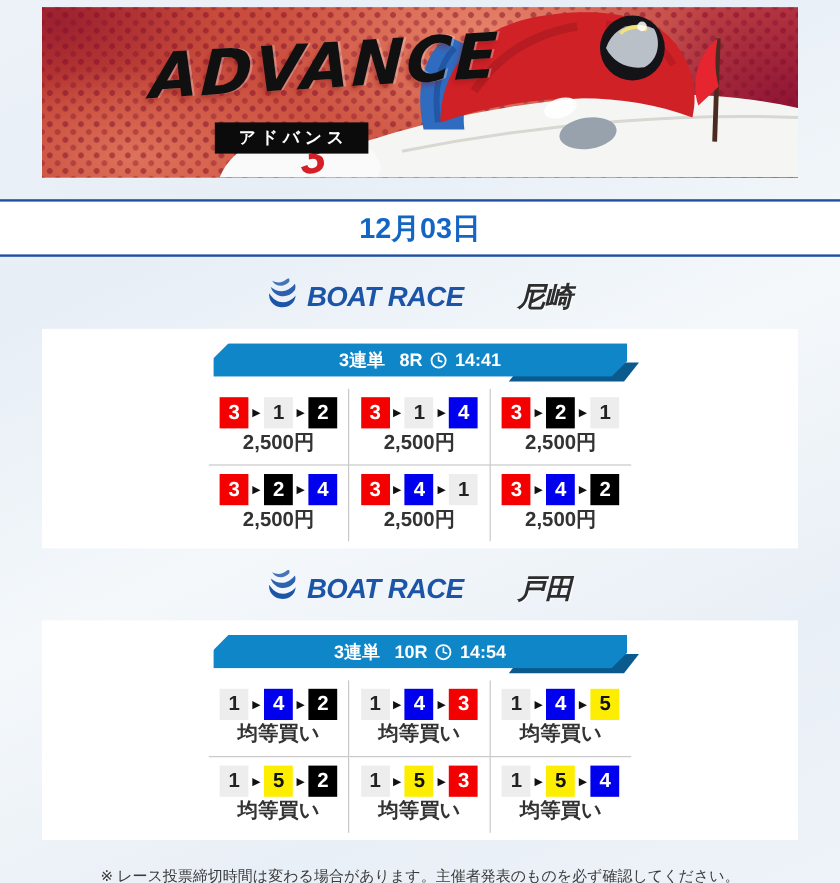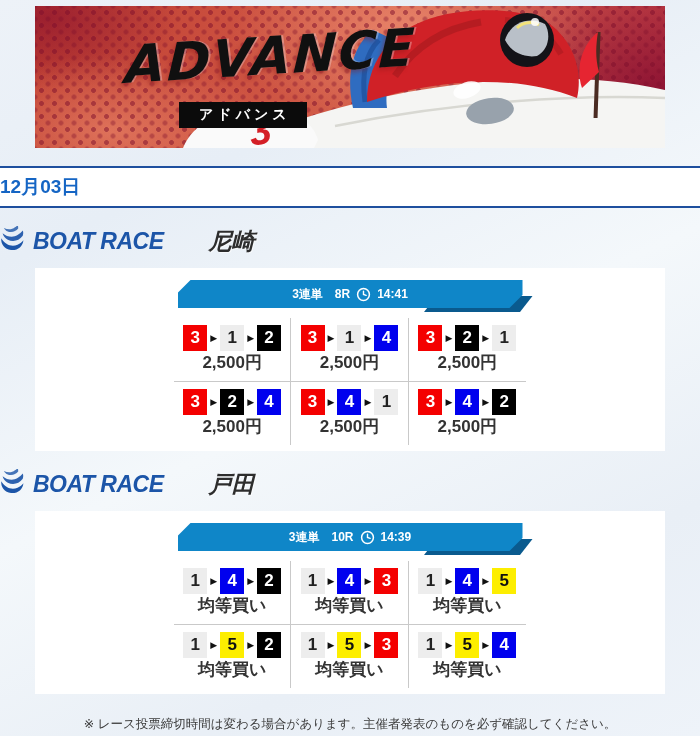--- a/index.html
+++ b/index.html
@@ -28,40 +28,40 @@
     transform:rotate(-3.5deg) skewX(-6deg);
     text-shadow:2px 0 0 rgba(255,255,255,.30), -2px 3px 4px rgba(140,25,25,.40);
   }
   .banner-sub{
     position:absolute;left:144px;top:96px;z-index:3;
     background:#0b0b0b;color:#fff;font-size:14px;font-weight:bold;
     letter-spacing:4px;padding:4px 16px 4px 20px;
   }
   
   .date-bar{
-    margin-top:18px;background:#fff;text-align:left;
+    margin-top:18px;background:#fff;text-align:center;
     border-top:2px solid #1e4f9e;border-bottom:2px solid #1e4f9e;
-    padding:6px 0;font-size:19px;font-weight:bold;color:#1565c4;
-  }
-  
-  .venue-logo{display:flex;justify-content:flex-start;align-items:center;gap:7px;margin-top:18px;height:30px;}
+    padding:6px 0;font-size:24px;font-weight:bold;color:#1565c4;
+  }
+  
+  .venue-logo{display:flex;justify-content:center;align-items:center;gap:7px;margin-top:18px;height:30px;}
   .logo-brand{font-style:italic;font-weight:900;font-size:23px;color:var(--brand-blue,#1c55a8);letter-spacing:-.5px;}
   .logo-name{font-style:italic;font-weight:900;font-size:23px;color:#2d2d2d;text-shadow:1px 1px 0 rgba(255,255,255,.6);margin-left:38px;}
   .card{width:630px;margin:12px auto 0;background:#fff;padding:12px 0 6px;}
   
   .ribbon{position:relative;width:345px;height:28px;margin:0 auto;}
   .ribbon::after{
     content:"";position:absolute;right:3px;bottom:-4px;width:96px;height:16px;
     background:var(--ribbon-shadow,#0a5a8e);transform:skewX(-38deg);transform-origin:bottom right;z-index:0;
   }
   .ribbon-main{
     position:relative;z-index:1;height:100%;background:var(--ribbon-blue,#0f86c8);
     clip-path:polygon(13px 0, 100% 0, 100% calc(100% - 13px), calc(100% - 13px) 100%, 0 100%, 0 13px);
     display:flex;align-items:center;justify-content:center;gap:12px;
-    color:#fff;font-weight:bold;font-size:12px;
+    color:#fff;font-weight:bold;font-size:15px;
   }
   .race-info{display:flex;align-items:center;gap:6px;}
   
   .grid{width:352px;margin:10px auto 0;display:grid;grid-template-columns:repeat(3,1fr);}
   .cell{padding:7px 0 9px;text-align:center;border-right:1px solid #c9c9c9;}
   .cell:nth-child(3n){border-right:none;}
   .cell:nth-child(-n+3){border-bottom:1px solid #c9c9c9;}
   .combo{display:flex;justify-content:center;align-items:center;gap:3px;height:26px;}
   .chip{display:inline-block;width:24px;height:26px;line-height:26px;font-weight:bold;font-size:17px;}
   .arrow{font-size:9px;color:#111;line-height:1;}
@@ -221,21 +221,21 @@
         <div class="ribbon-main">
           <span class="bet">3連単</span>
           <span class="race-info">
             <span>10R</span>
             <span class="clock">
               <svg width="15" height="15" viewBox="0 0 16 16" aria-hidden="true" style="display:block">
                 <circle cx="8" cy="8" r="6.3" fill="none" stroke="#fff" stroke-width="1.6"></circle>
                 <path d="M8 4.4 V8 L10.8 8.9" stroke="#fff" stroke-width="1.5" fill="none" stroke-linecap="round"></path>
               </svg>
             </span>
-            <span>14:39</span>
+            <span>14:54</span>
           </span>
         </div>
       </div>
       <div class="grid">
           <div class="cell">
             <div class="combo">
               <span class="chip" style="background: rgb(237, 237, 237); color: rgb(34, 34, 34);">1</span>
               <span class="arrow">▶</span>
               <span class="chip" style="background: rgb(0, 0, 238); color: rgb(255, 255, 255);">4</span>
               <span class="arrow">▶</span>

